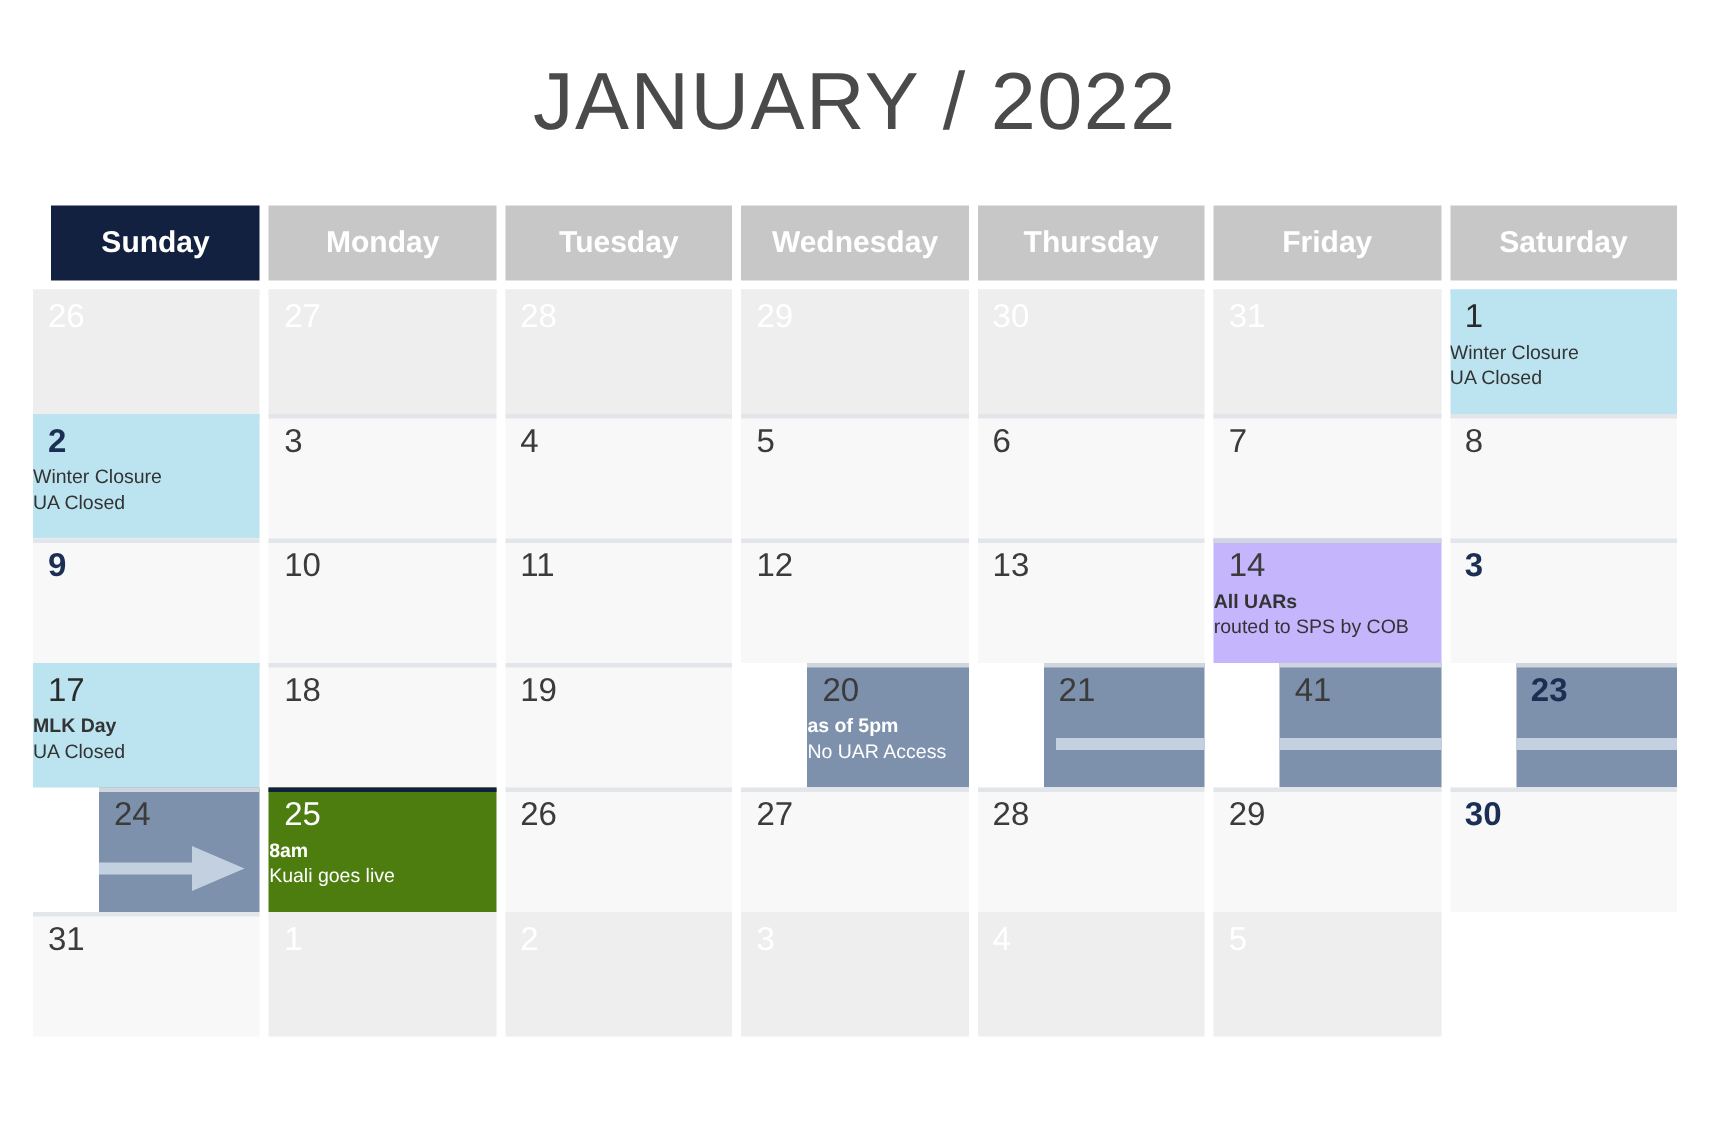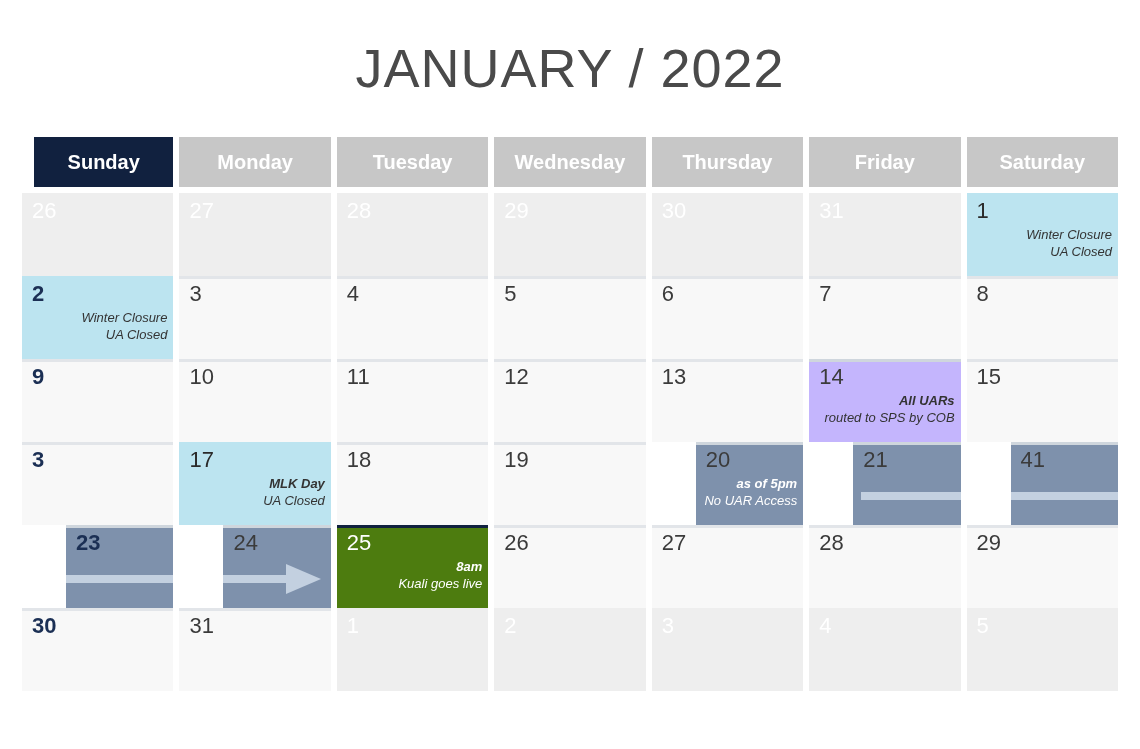--- a/index.html
+++ b/index.html
@@ -110,27 +110,26 @@
   
   .cell.navy { background: #4d7c0f; border-top-color: #10213f; }
   .cell.navy .daynum { color: #ffffff; font-weight: 400; }
 
   
   .note {
     position: absolute;
     left: 0;
     right: 6px;
     top: 30px;
-    text-align: right;
+    text-align: left;
     font-size: 13px;
     line-height: 17px;
     color: #333333;
     font-family: "Liberation Sans", sans-serif;
     z-index: 3;
-    font-style: italic;
   }
   .note .ln.b { font-weight: 700; }
   .cell.slate .note, .cell.navy .note { color: #ffffff; }
 
   
   .bar {
     position: absolute;
     left: -2px;
     right: -2px;
     top: 47px;
@@ -247,23 +246,20 @@
       <div class="cell">
         <div class="daynum">13</div>
       </div>
       <div class="cell medblue">
         <div class="daynum">14</div>
         <div class="note">
           <div class="ln b">All UARs</div>
           <div class="ln">routed to SPS by COB</div>
         </div>
       </div>
-      <div class="cell">
-        <div class="daynum">15</div>
-      </div>
       <div class="cell sun">
         <div class="daynum">3</div>
       </div>
       <div class="cell lightblue">
         <div class="daynum">17</div>
         <div class="note">
           <div class="ln b">MLK Day</div>
           <div class="ln">UA Closed</div>
         </div>
       </div>

